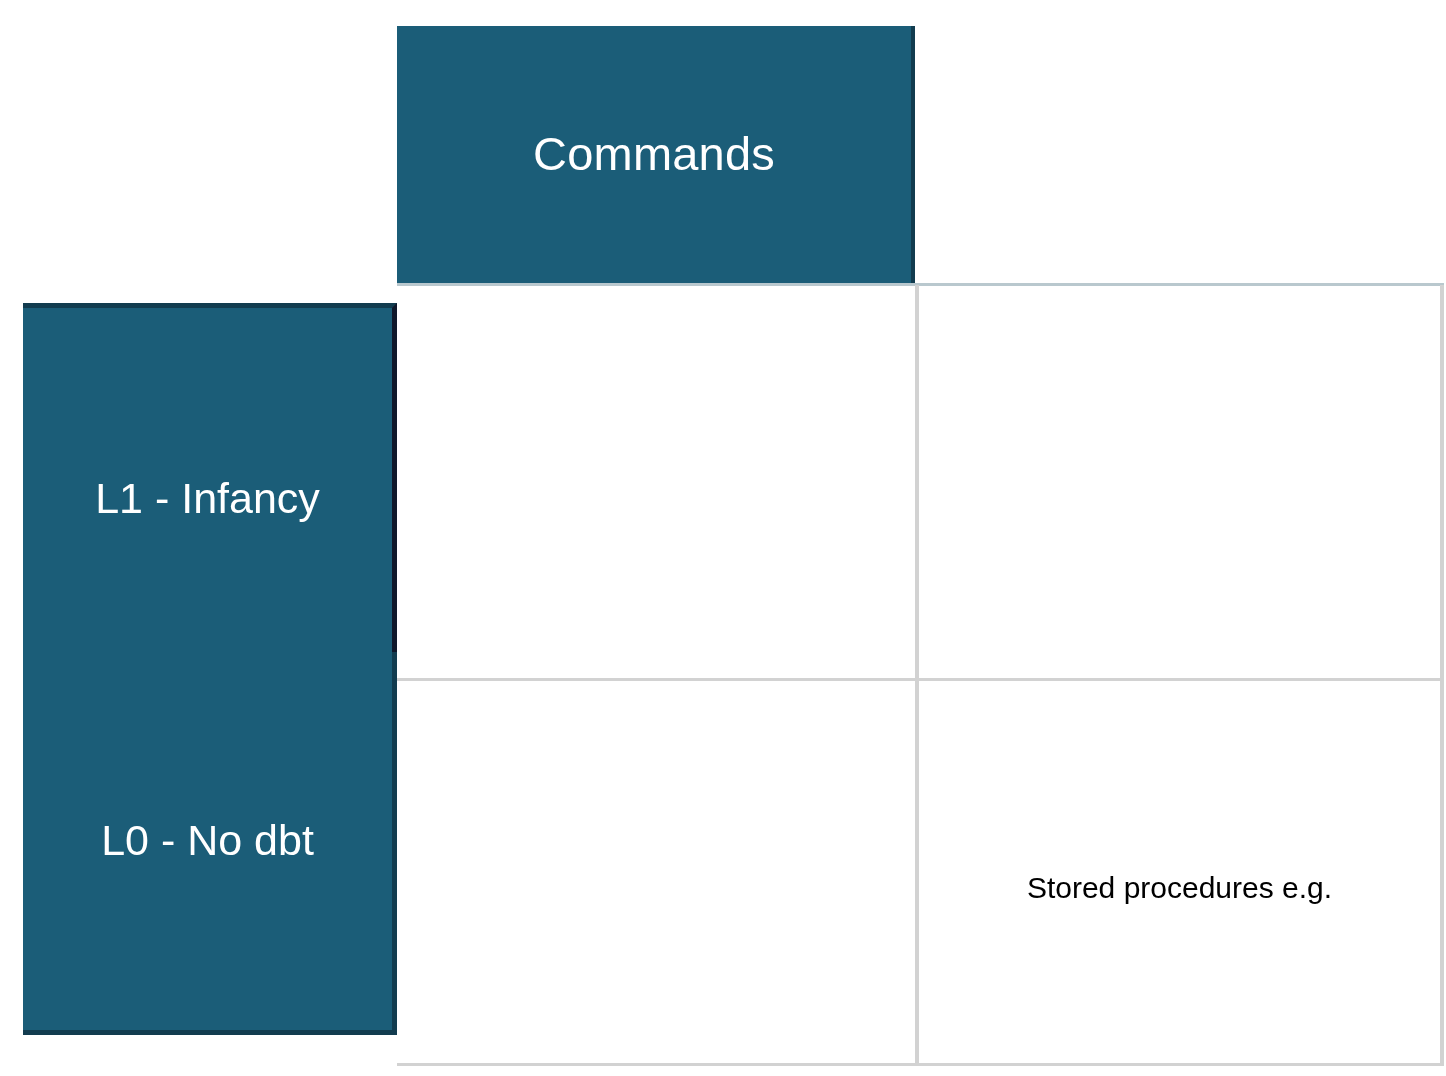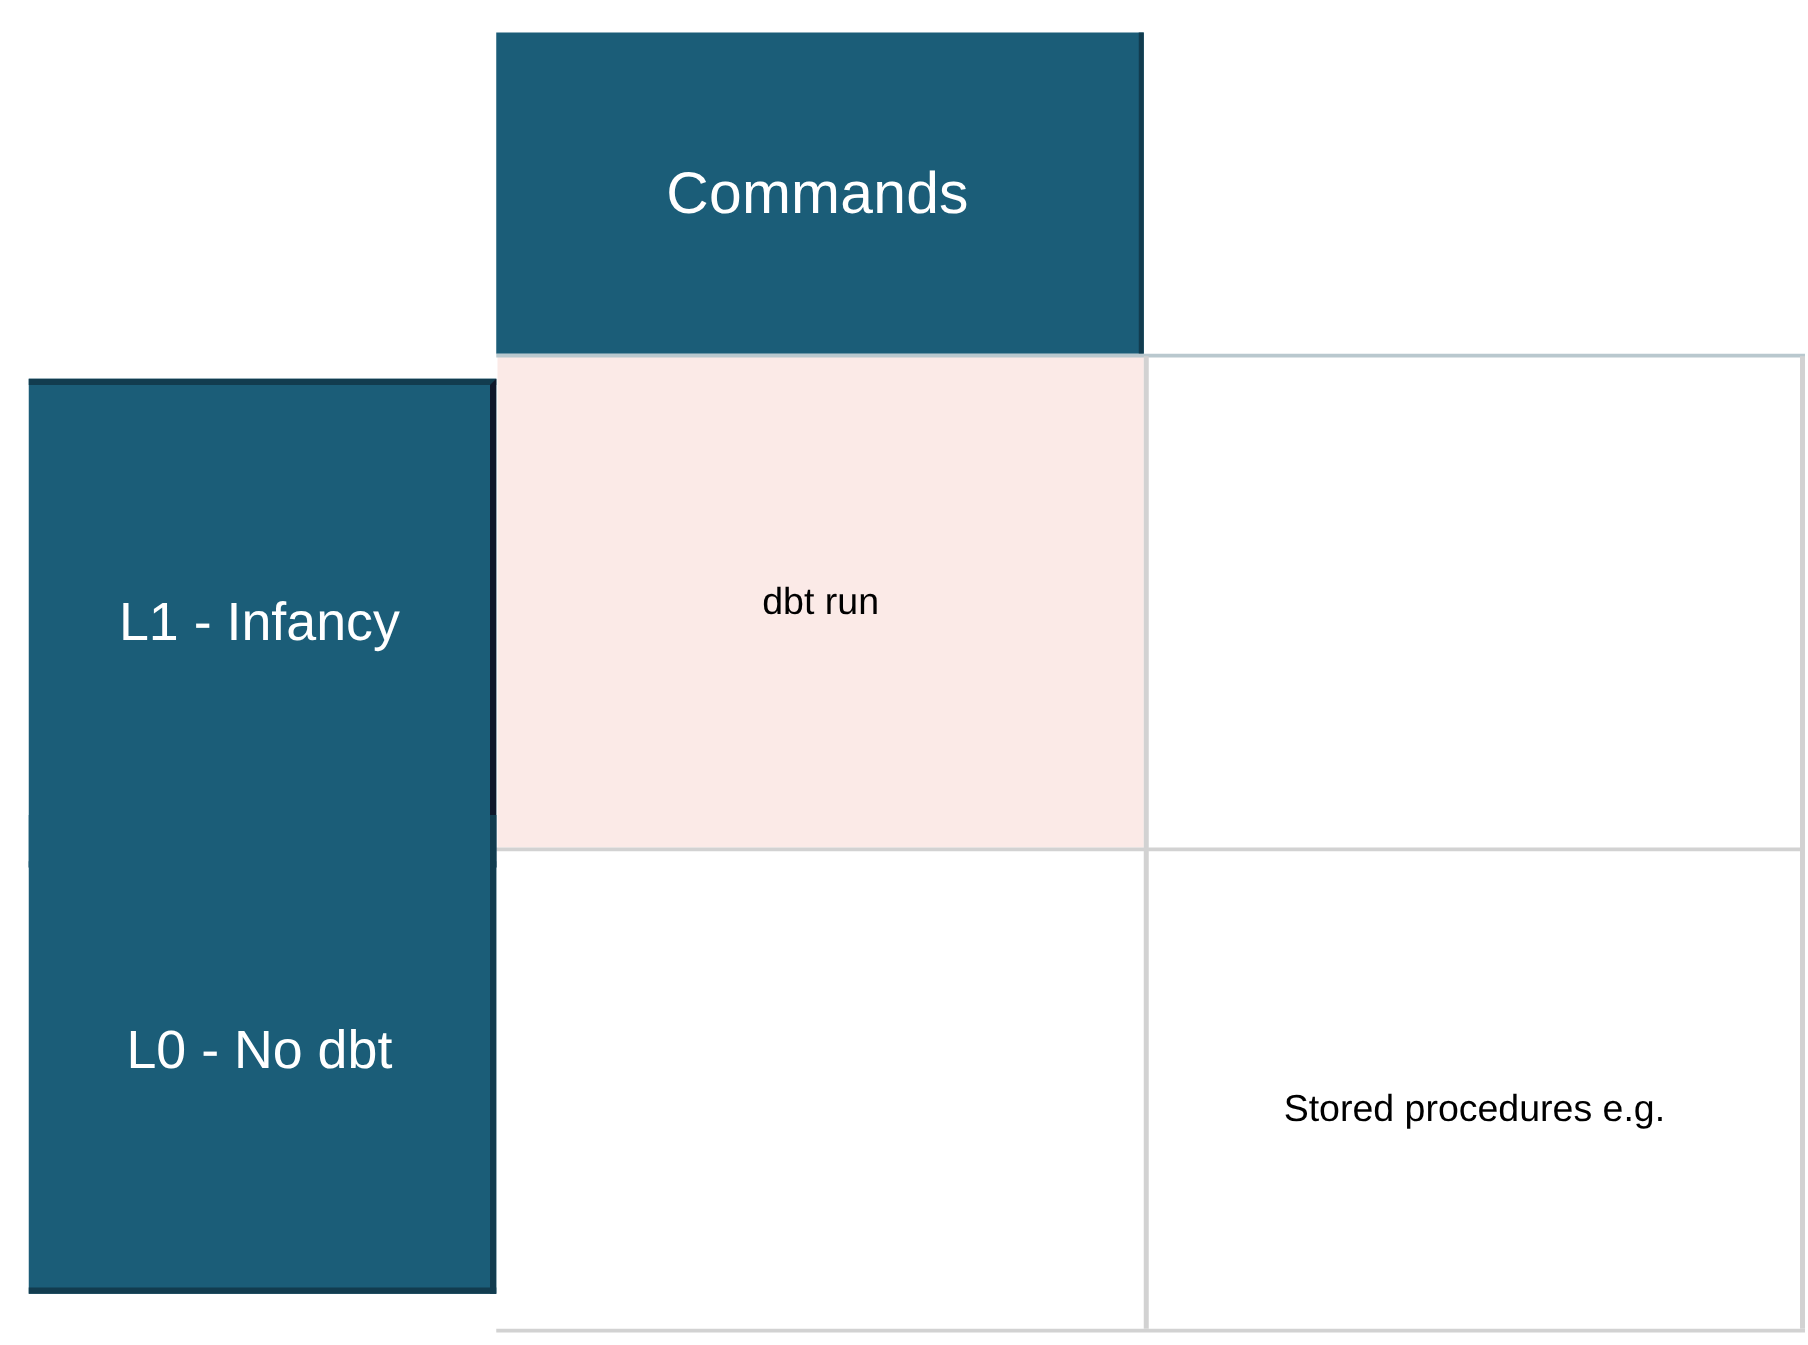--- a/index.html
+++ b/index.html
@@ -137,23 +137,20 @@
 
 <div id="canvas">
 
   <div style="position:absolute;left:0;top:0;width:397px;height:283px;background:#ffffff;"></div>
 
   <div class="hdr-cell" id="hdr-commands">
     <span>Commands</span>
   </div>
 
 
-  <div class="body-cell fill-pink" id="cell-l1-commands">
-    <span>dbt run</span>
-  </div>
 
 
   <div class="body-cell fill-white" id="cell-l0-commands">
     <span></span>
   </div>
 
   <div class="body-cell fill-white" id="cell-l0-models">
     <span>Stored procedures e.g.</span>
   </div>
 

